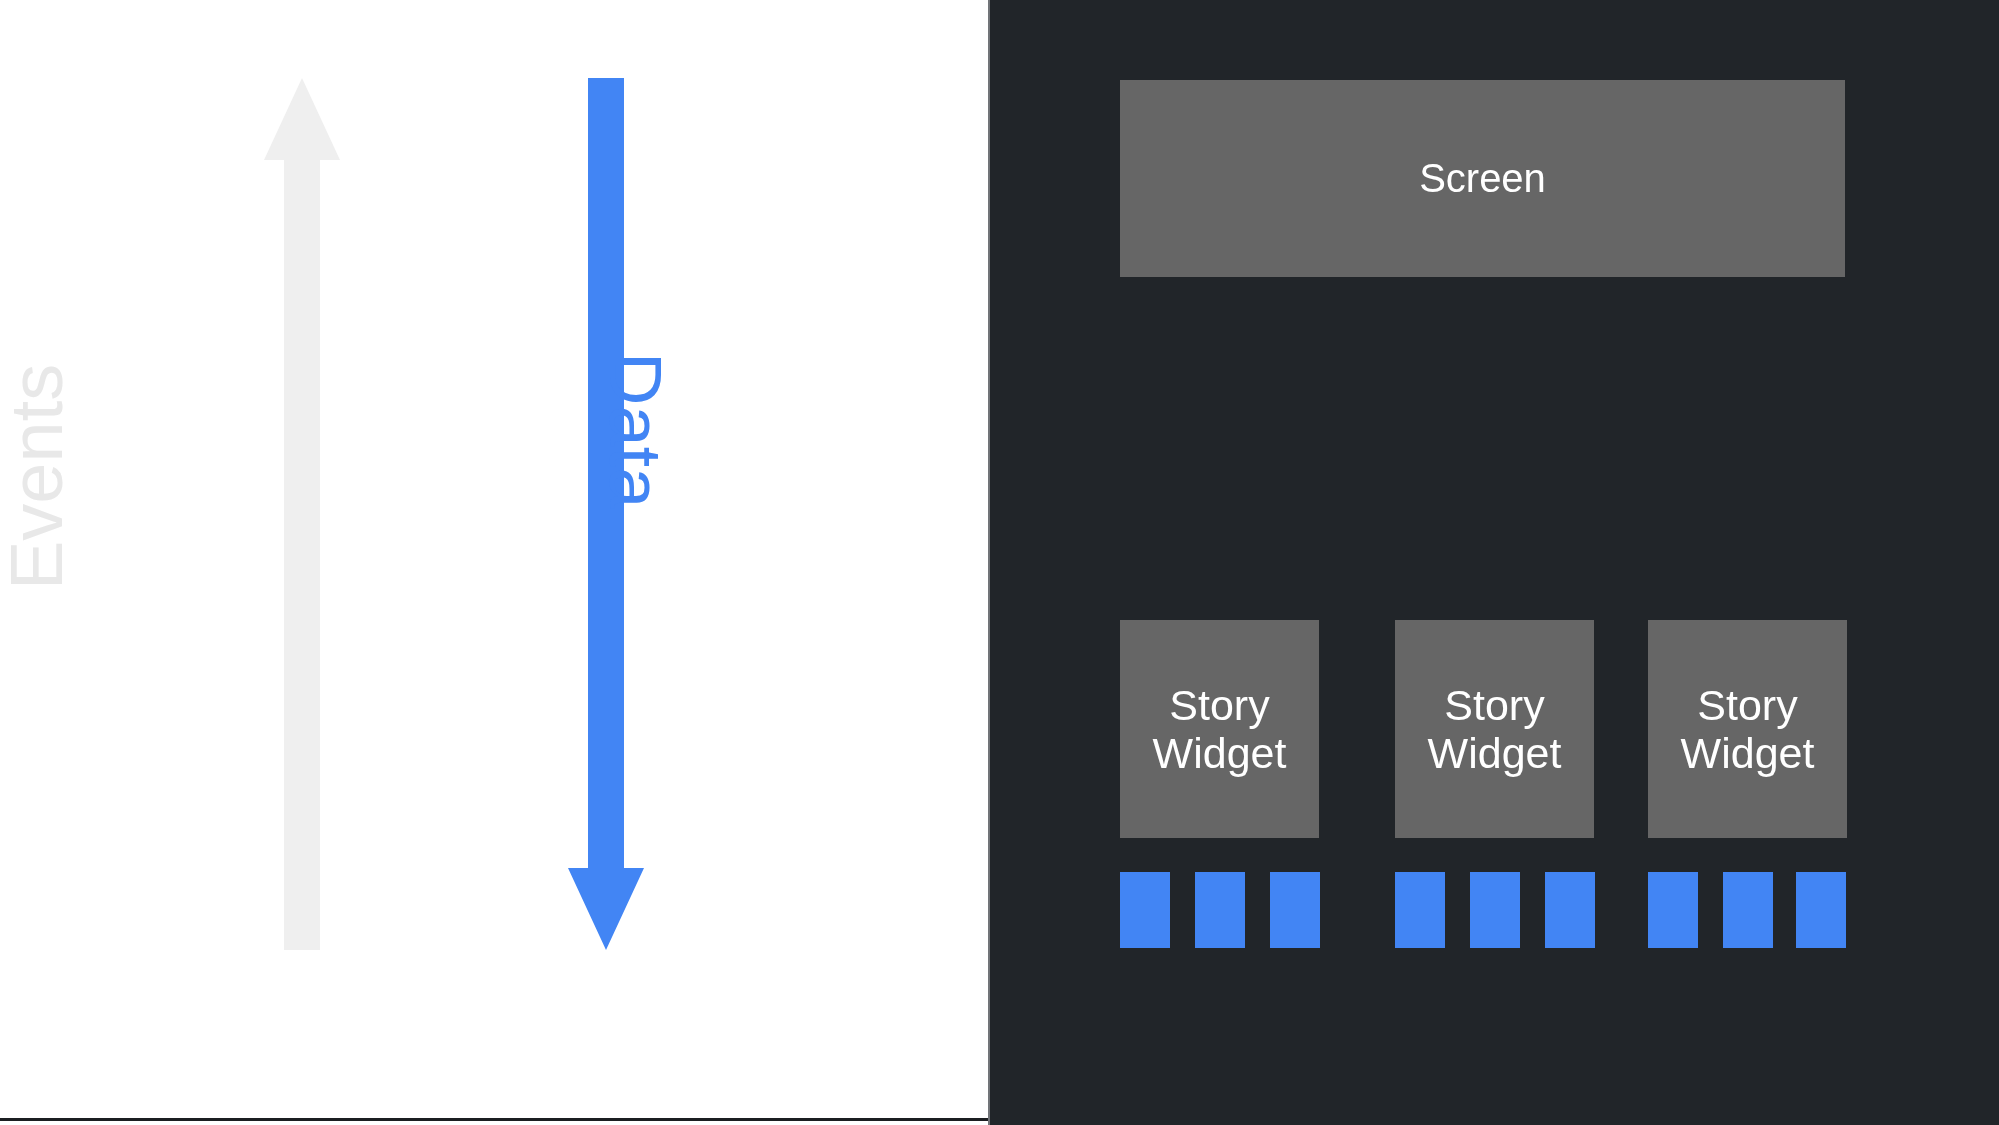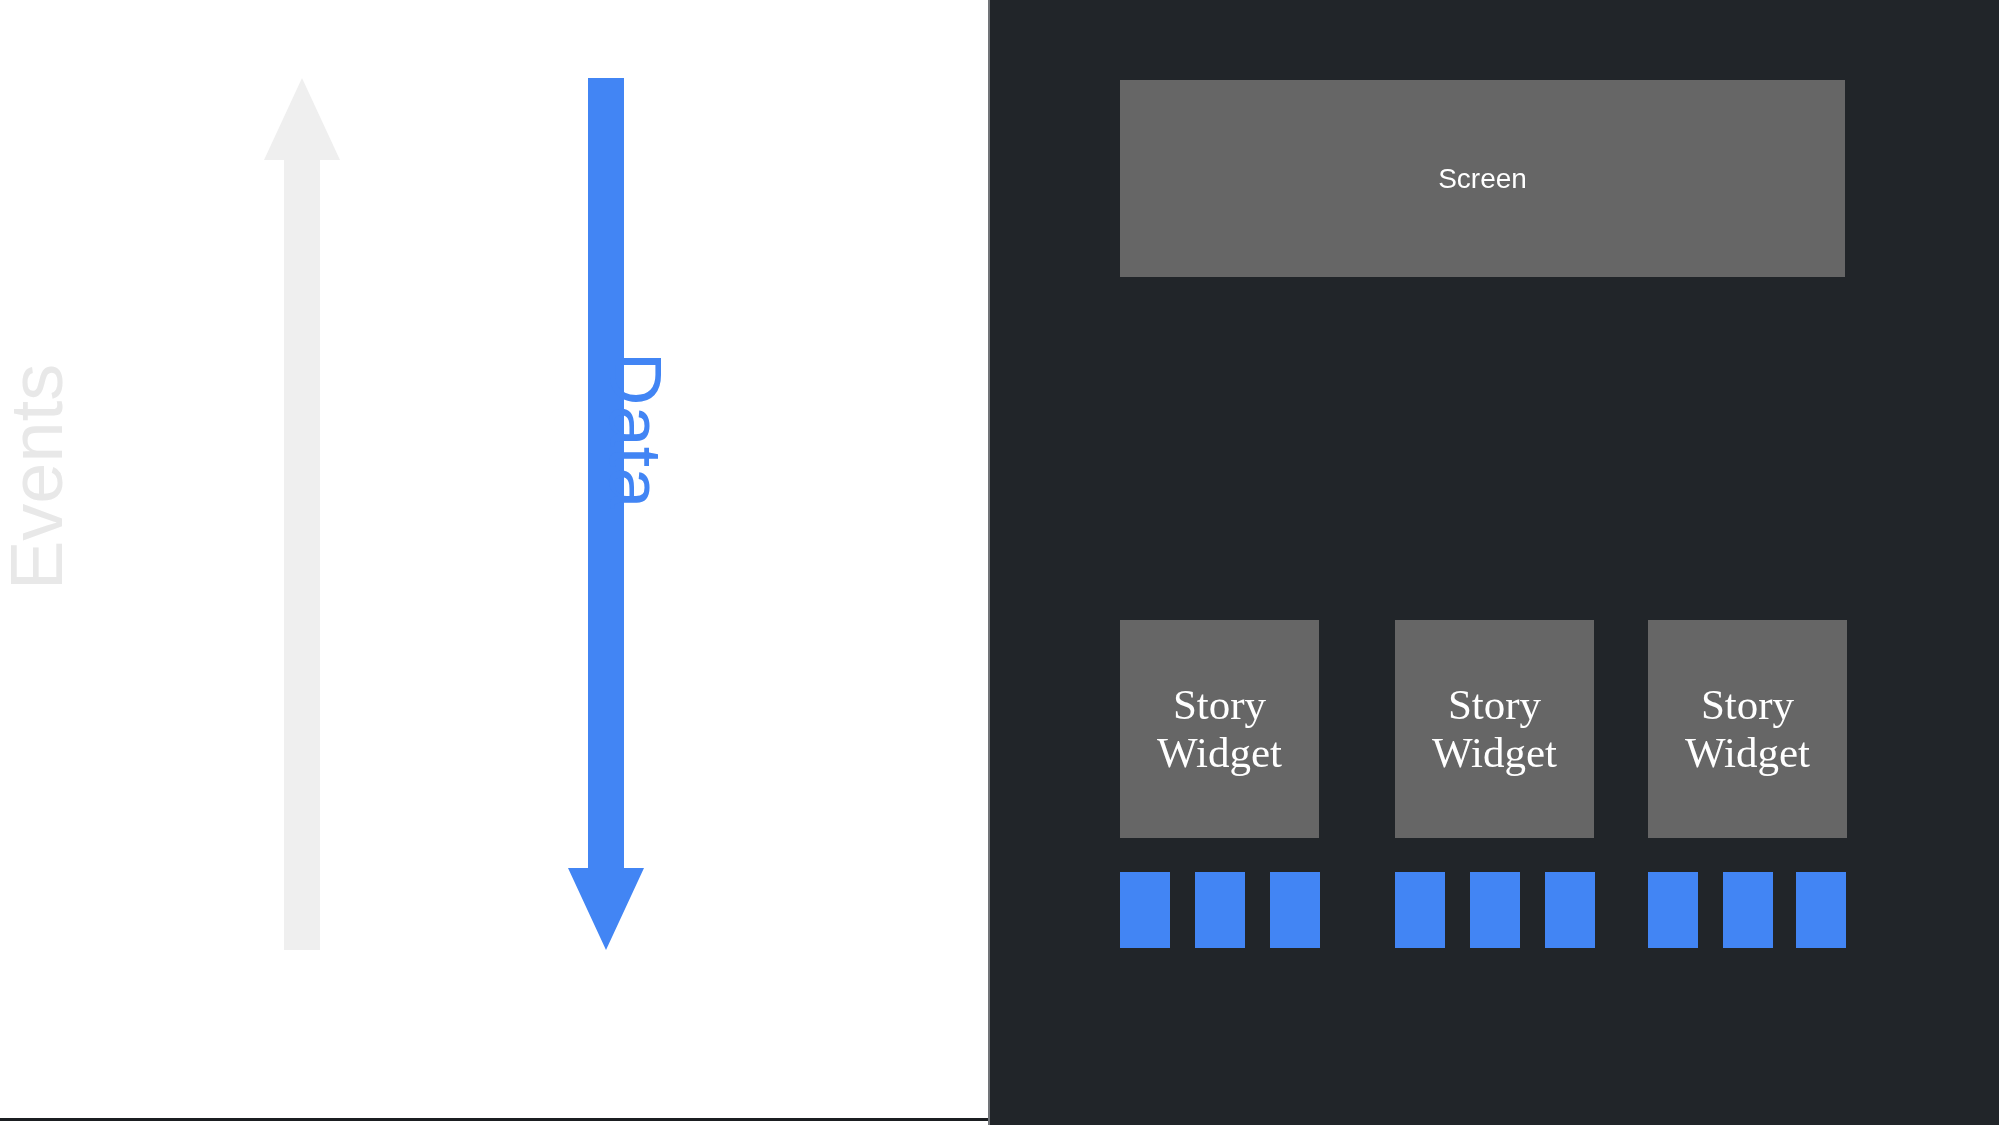--- a/index.html
+++ b/index.html
@@ -114,21 +114,21 @@
   }
 
   .node {
     position: absolute;
     background: #666666;
     color: #ffffff;
     display: flex;
     align-items: center;
     justify-content: center;
     text-align: center;
-    font-size: 28px;
+    font-size: 40px;
     font-weight: 400;
     line-height: 1.12;
     box-sizing: border-box;
   }
 
   .node-screen {
     left: 132px;
     top: 80px;
     width: 725px;
     height: 197px;
@@ -139,21 +139,20 @@
     top: 344px;
     width: 725px;
     height: 211px;
   }
 
   .node-widget {
     top: 620px;
     width: 199px;
     height: 218px;
     font-size: 43px;
-    font-family: Liberation Serif, serif;
   }
 
   .widget-0 { left: 132px; }
   .widget-1 { left: 407px; }
   .widget-2 { left: 660px; }
 
   .node-label {
     display: block;
     white-space: pre-line;
   }

